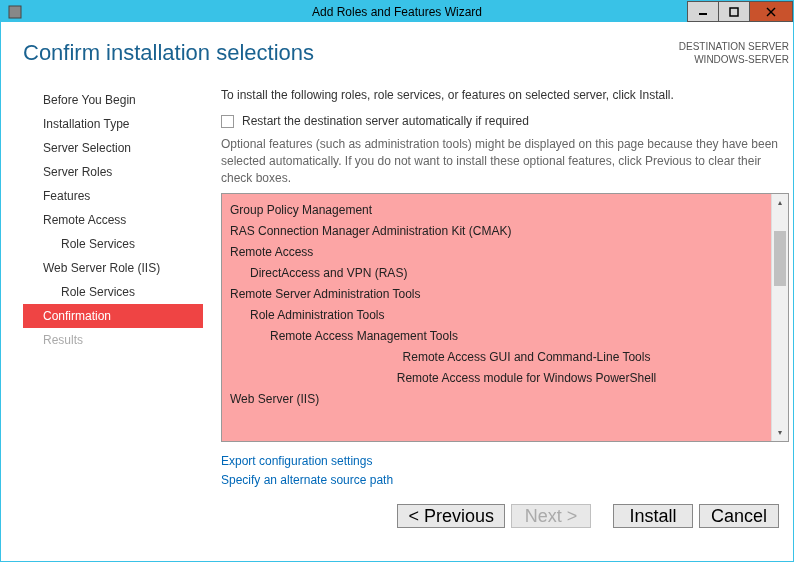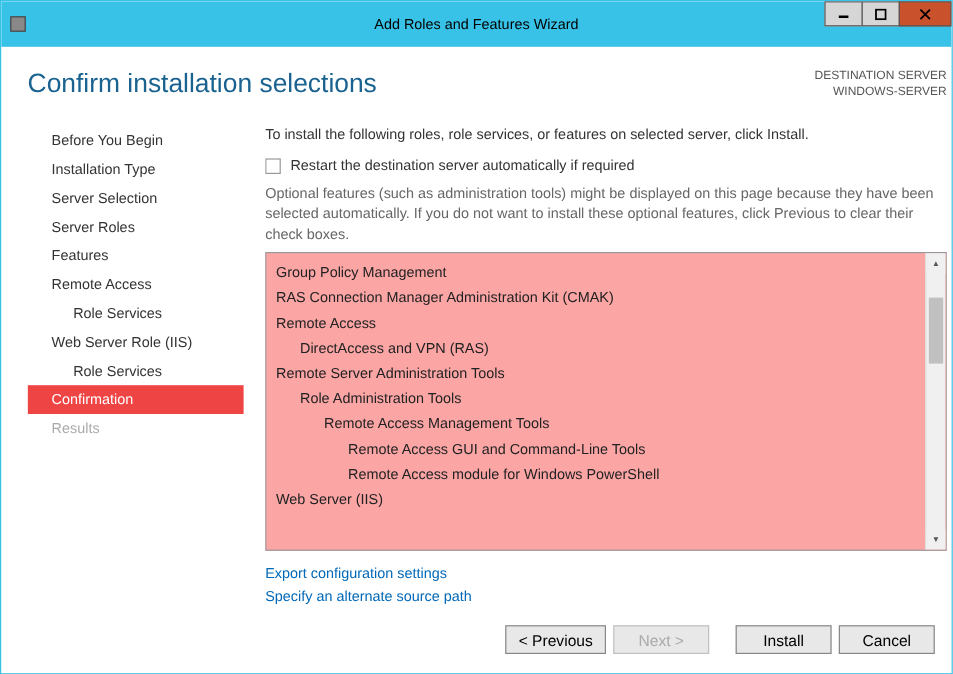--- a/index.html
+++ b/index.html
@@ -6,21 +6,21 @@
   body {
     margin: 0;
     font-family: "Segoe UI", Tahoma, sans-serif;
     background: #fff;
     width: 794px;
     height: 562px;
     overflow: hidden;
     border: 1px solid #39c2e7;
   }
   .titlebar {
-    height: 38px;
+    height: 21px;
     background: #39c2e7;
     display: flex;
     align-items: center;
     position: relative;
     font-size: 12px;
     color: #000;
   }
   .titlebar .icon {
     width: 24px;
     display: flex;
@@ -131,21 +131,21 @@
     left: 0; top: 0;
     right: 17px;
     bottom: 0;
     padding: 6px 8px;
     overflow: hidden;
     line-height: 1.75;
     color: #222;
   }
   .li-indent1 { padding-left: 20px; }
   .li-indent2 { padding-left: 40px; }
-  .li-indent3 { padding-left: 60px; }
+  .li-indent3 { padding-left: 60px; text-align: center; }
   .scrollbar {
     position: absolute;
     right: 0; top: 0; bottom: 0;
     width: 17px;
     background: #f0f0f0;
     display: flex;
     flex-direction: column;
     border-left: 1px solid #ddd;
   }
   .sb-btn {
@@ -172,21 +172,21 @@
     justify-content: flex-end;
     gap: 6px;
     padding: 14px 10px 14px;
     border-top: none;
   }
   .btn {
     min-width: 80px;
     height: 24px;
     border: 1px solid #888;
     background: #e8e8e8;
-    font-size: 13px;
+    font-size: 18px;
     color: #000;
     display: inline-flex;
     align-items: center;
     justify-content: center;
     cursor: pointer;
     padding: 0 10px;
   }
   .btn.disabled { color: #aaa; border-color: #c0c0c0; cursor: default; }
 </style>
 </head>

